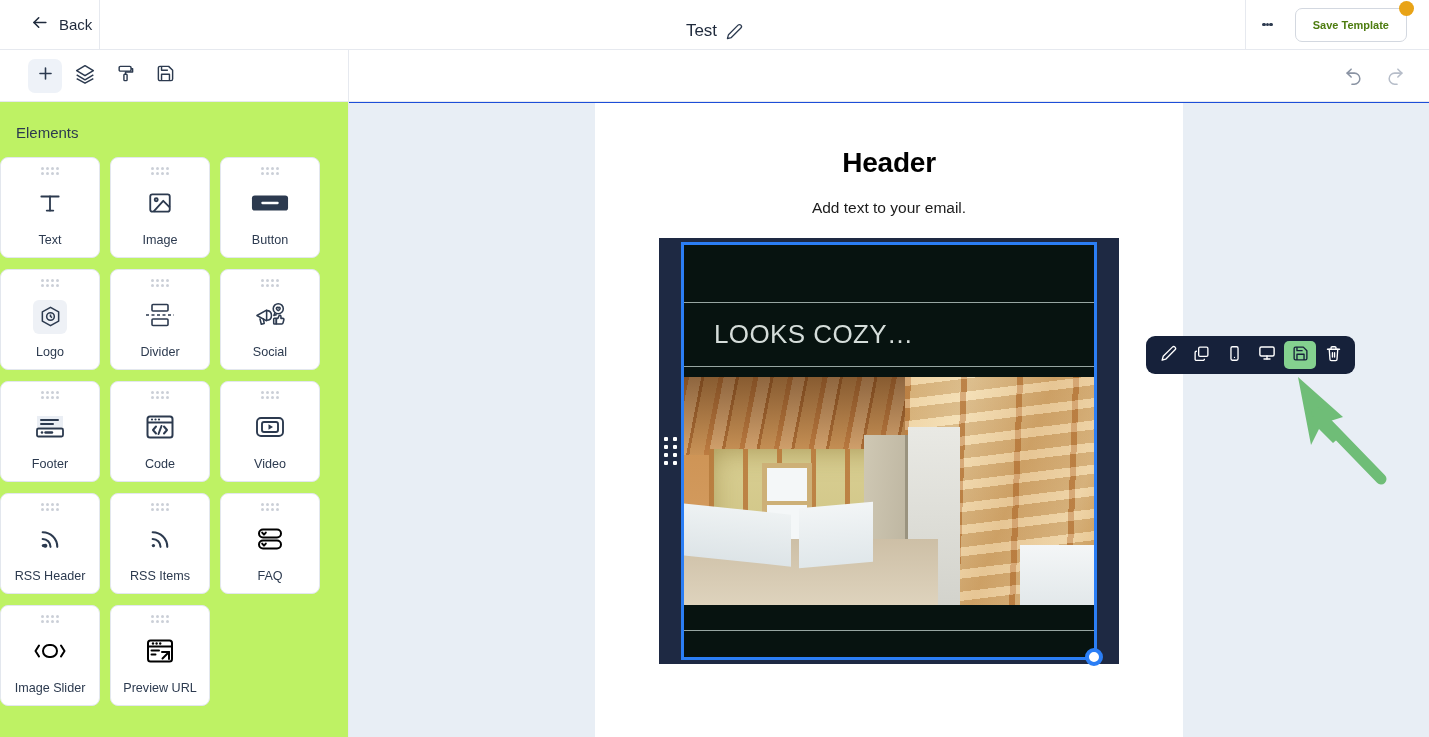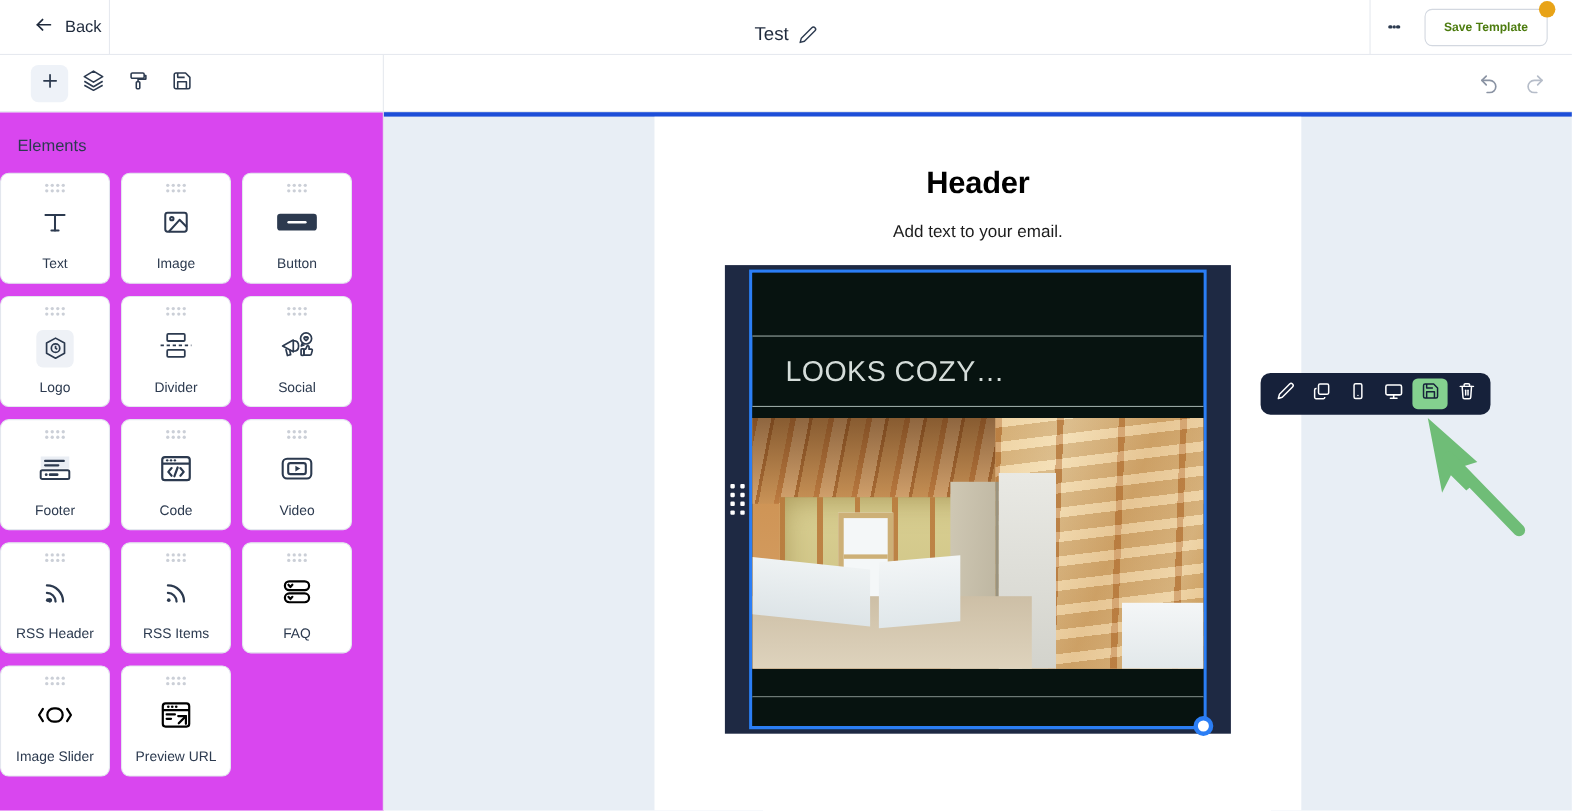--- a/index.html
+++ b/index.html
@@ -70,21 +70,21 @@
   }
   .tool-btn.active { background: #eef2f8; }
   .undo-group { margin-left: auto; display: flex; align-items: center; gap: 14px; padding-right: 20px; }
   .undo-btn { width: 28px; height: 28px; display:flex; align-items:center; justify-content:center; cursor:pointer; }
 
   
   .body-row { flex: 1 1 auto; display: flex; min-height: 0; }
 
   
   .left-panel {
-    width: 349px; flex: 0 0 349px; background: #d946ef;
+    width: 349px; flex: 0 0 349px; background: #bef264;
     border-right: 1px solid #e6e9ef;
     padding: 22px 0 0 0; overflow: hidden;
   }
   .panel-title { font-size: 15px; color: #2c3a4f; padding: 0 0 16px 16px; font-weight: 400; }
   .elements-grid {
     display: grid; grid-template-columns: repeat(3, 100px);
     gap: 11px 10px; 
   }
   .el-card {
     width: 100px; height: 101px;
@@ -101,21 +101,21 @@
     flex: 1 1 auto; display: flex; align-items: center; justify-content: center;
     width: 100%;
   }
   .el-ico .box { display:flex; align-items:center; justify-content:center; width:34px; height:34px; border-radius:6px; }
   .el-ico .box.shade { background:#eef1f6; }
   .el-label { font-size: 12.6px; color: #2c3a4f; padding-bottom: 10px; text-align:center; line-height:1; }
 
   
   .canvas {
     flex: 1 1 auto; background: #e8eef5;
-    border-top: 4px solid #1d4ed8;
+    border-top: 1px solid #1d4ed8;
     position: relative; overflow: hidden;
     display: flex; justify-content: center; align-items: center;
   }
   .email-body {
     width: 588px; background: #fff; min-height: 100%;
     position: relative;
   }
   .mail-header {
     text-align: center; padding: 44px 0 0 0;
   }

